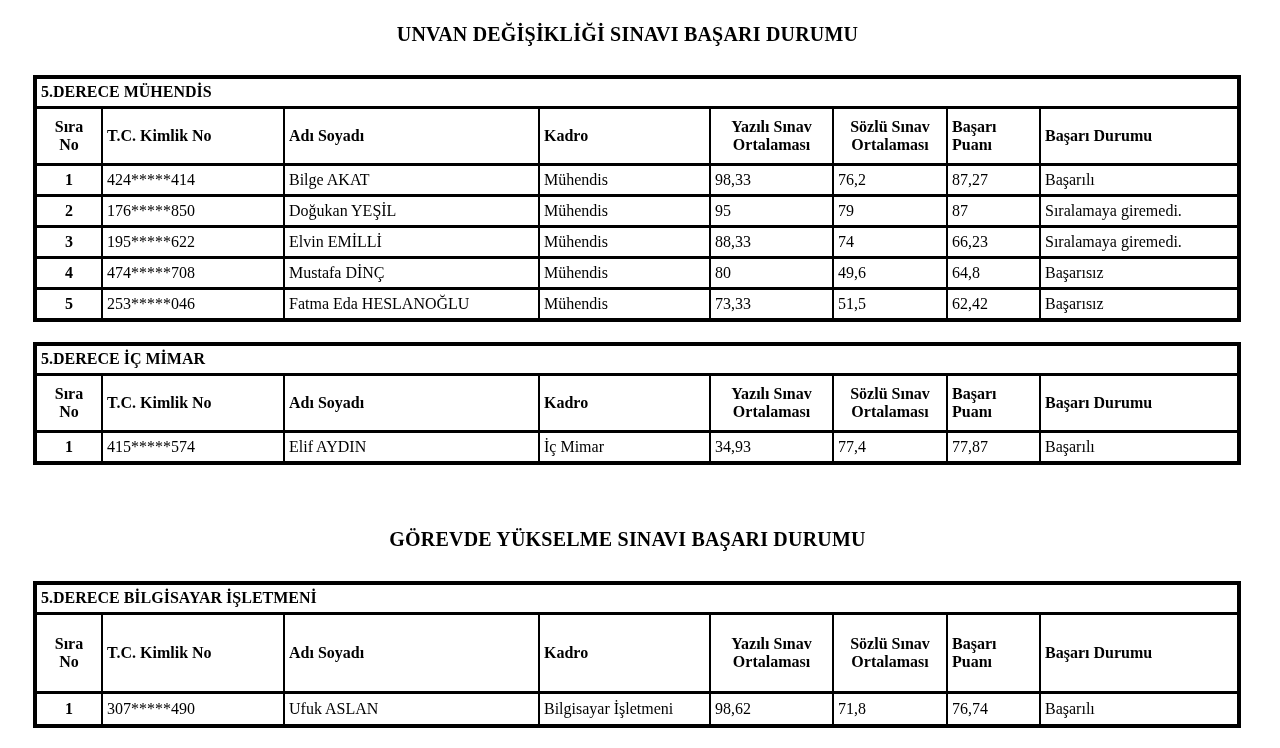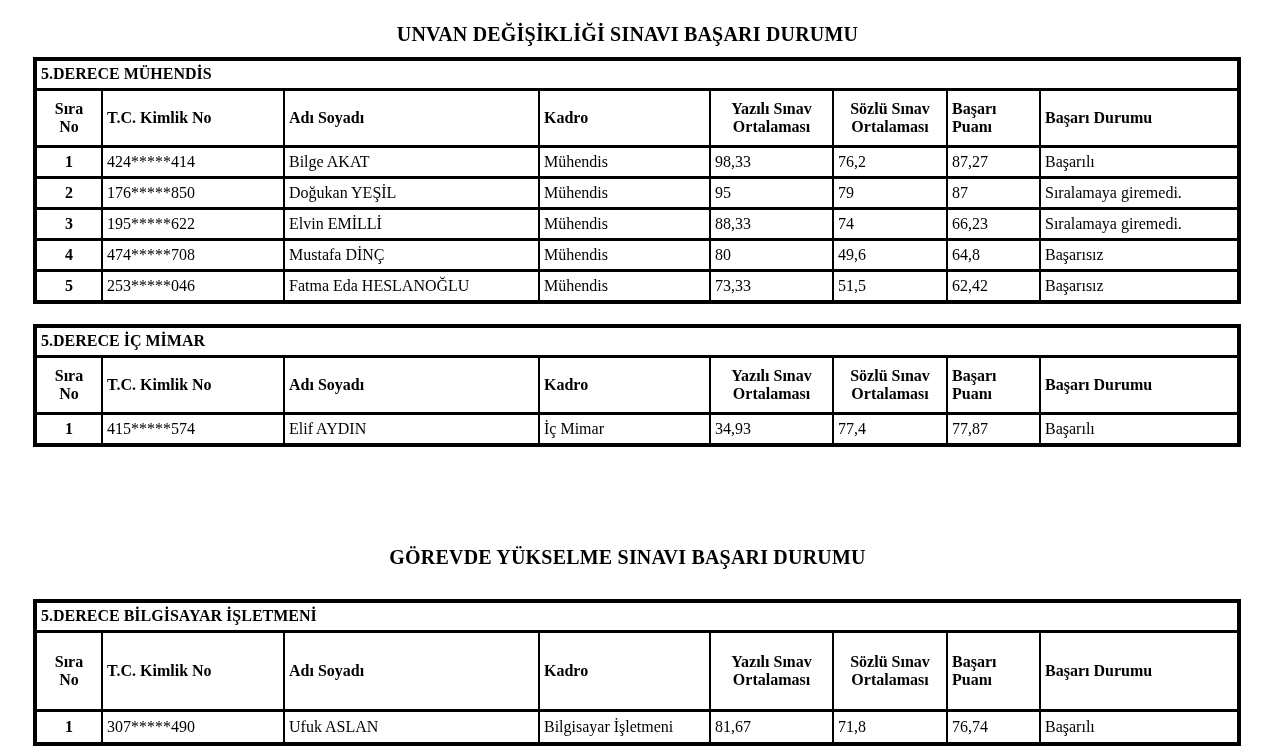--- a/index.html
+++ b/index.html
@@ -14,30 +14,30 @@
   }
   .page-title {
     margin: 0;
     text-align: center;
     font-weight: bold;
     font-size: 20px;
     letter-spacing: 0.2px;
     line-height: 1.2;
   }
   #title-unvan { padding-top: 22px; }
-  #title-gorevde { margin-top: 98px; }
+  #title-gorevde { margin-top: 62px; }
 
   table.results {
     border-collapse: collapse;
     table-layout: fixed;
     width: 1204px;
     margin-left: 33px;
     border: 4px solid #000;
   }
-  .t1 { margin-top: 11px; border-radius: 30px; }
+  .t1 { margin-top: 29px; border-radius: 30px; }
   .t2 { margin-top: 20px; padding-left: 28px; }
   .t3 { margin-top: 30px; border-radius: 6px; }
 
   table.results td {
     border: 2px solid #000;
     border-top-width: 3px;
     border-bottom-width: 3px;
     font-size: 16px;
     padding: 1px 4px;
     vertical-align: middle;
@@ -220,21 +220,21 @@
         <td class="h-center">Yazılı Sınav Ortalaması</td>
         <td class="h-center">Sözlü Sınav Ortalaması</td>
         <td>Başarı Puanı</td>
         <td>Başarı Durumu</td>
       </tr>
       <tr class="data-row">
         <td class="cell-no">1</td>
         <td>307*****490</td>
         <td>Ufuk ASLAN</td>
         <td class="cell-kadro">Bilgisayar İşletmeni</td>
-        <td>81,67</td>
+        <td>98,62</td>
         <td>71,8</td>
         <td>76,74</td>
         <td>Başarılı</td>
       </tr>
     </tbody>
   </table>
 
 </div>
 
 </body></html>

